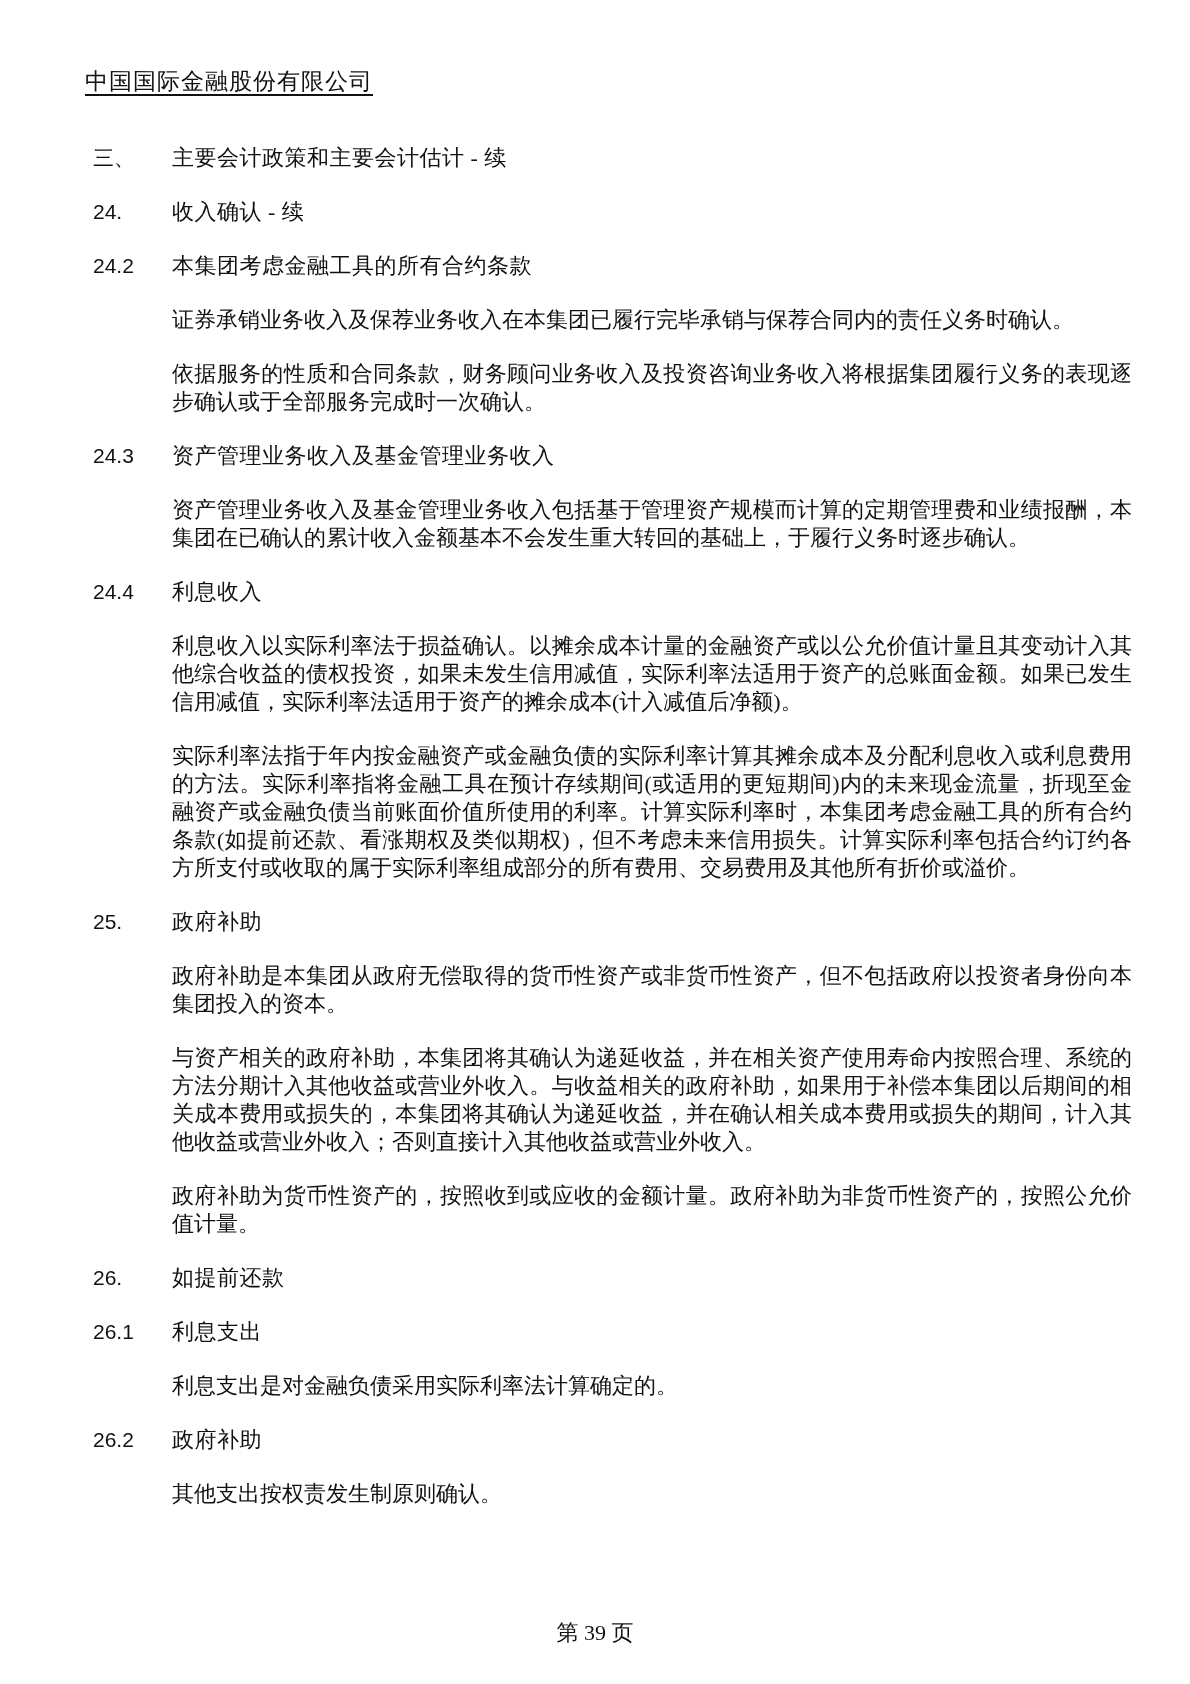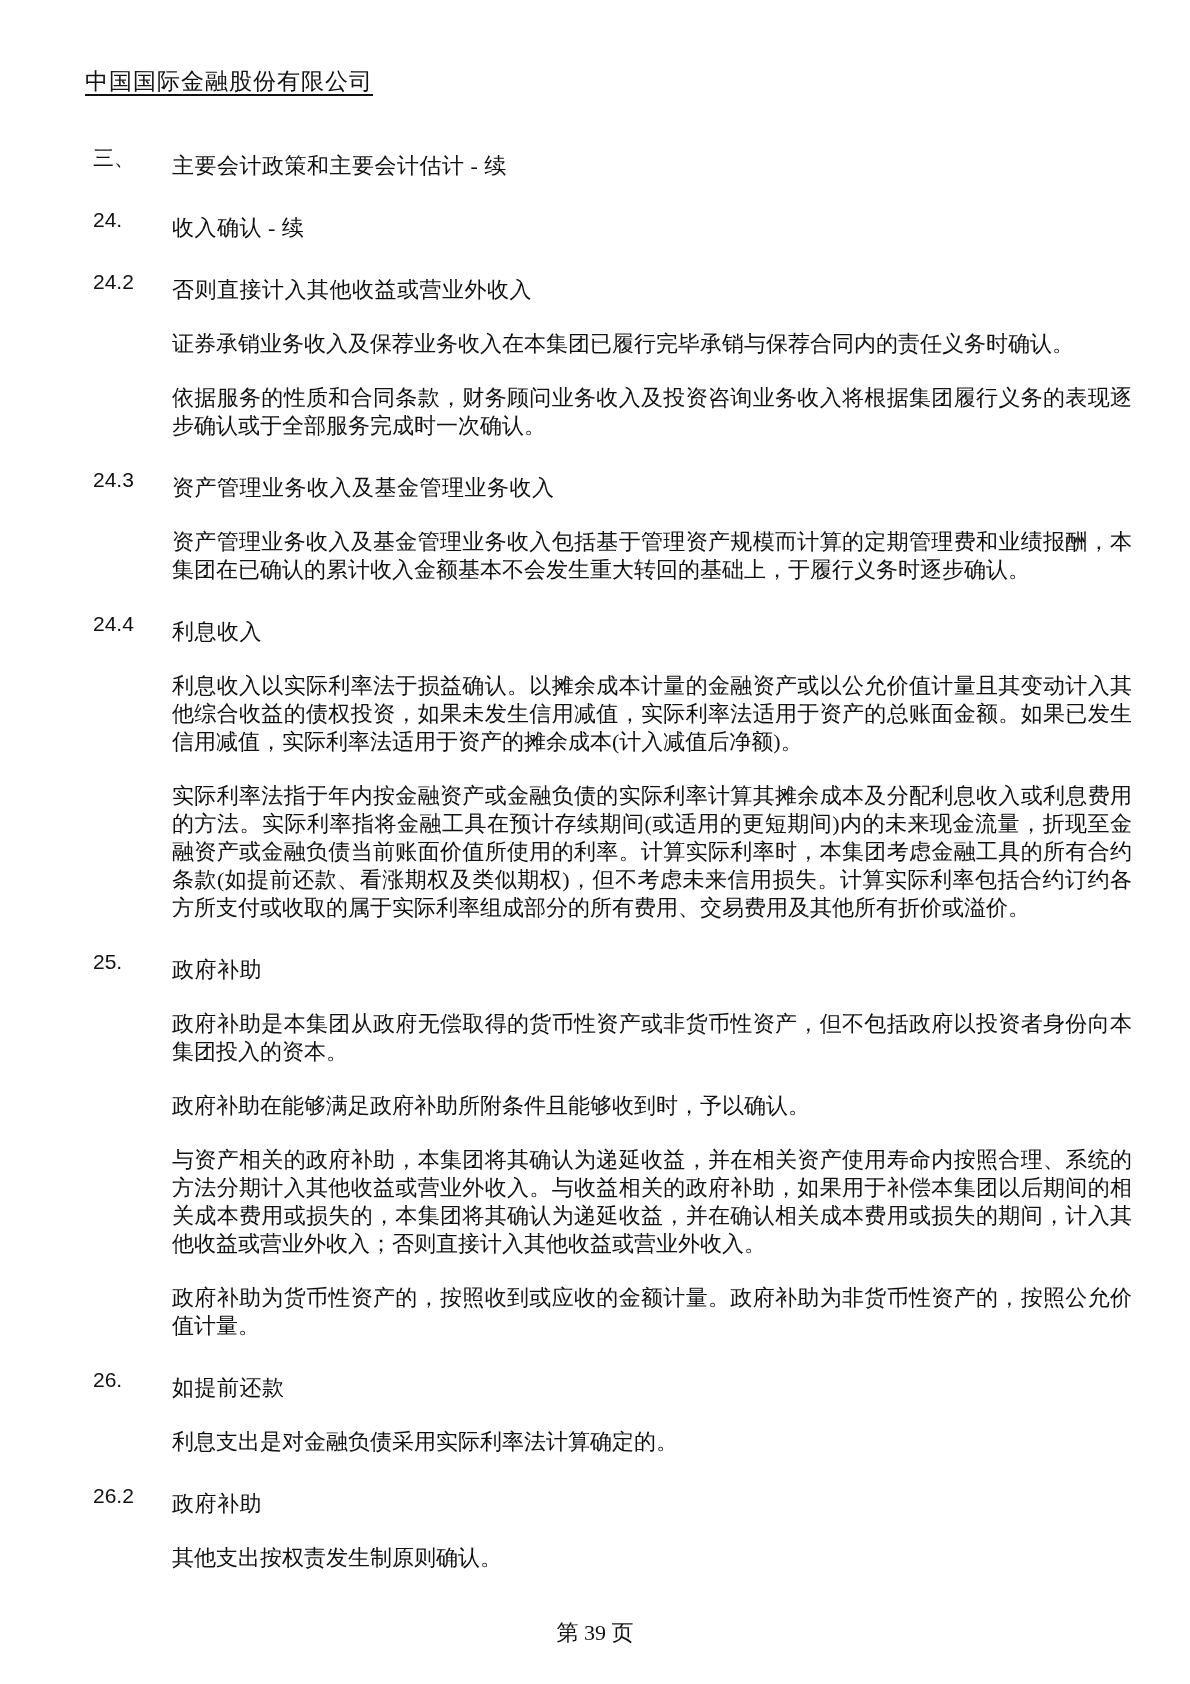--- a/index.html
+++ b/index.html
@@ -41,21 +41,20 @@
   }
   .num {
     width: 79px;
     flex: 0 0 79px;
     font-family: "Liberation Sans", "DejaVu Sans", sans-serif;
     font-size: 21px;
   }
   .title {
     flex: 1 1 auto;
     letter-spacing: 0.5px;
-    margin-top: 8px;
   }
   .para {
     margin: 0 0 26px 79px;
     width: 960px;
     font-size: 22px;
     line-height: 28px;
     text-align: justify;
     text-justify: inter-ideograph;
   }
   .doc-footer {
@@ -81,21 +80,21 @@
       <span class="title">主要会计政策和主要会计估计 - 续</span>
     </div>
 
     <div class="row">
       <span class="num">24.</span>
       <span class="title">收入确认 - 续</span>
     </div>
 
     <div class="row">
       <span class="num">24.2</span>
-      <span class="title">否则直接计入其他收益或营业外收入</span>
+      <span class="title">本集团考虑金融工具的所有合约条款</span>
     </div>
     <p class="para">证券承销业务收入及保荐业务收入在本集团已履行完毕承销与保荐合同内的责任义务时确认。</p>
     <p class="para">依据服务的性质和合同条款，财务顾问业务收入及投资咨询业务收入将根据集团履行义务的表现逐步确认或于全部服务完成时一次确认。</p>
 
     <div class="row">
       <span class="num">24.3</span>
       <span class="title">资产管理业务收入及基金管理业务收入</span>
     </div>
     <p class="para">资产管理业务收入及基金管理业务收入包括基于管理资产规模而计算的定期管理费和业绩报酬，本集团在已确认的累计收入金额基本不会发生重大转回的基础上，于履行义务时逐步确认。</p>
 
@@ -104,29 +103,32 @@
       <span class="title">利息收入</span>
     </div>
     <p class="para">利息收入以实际利率法于损益确认。以摊余成本计量的金融资产或以公允价值计量且其变动计入其他综合收益的债权投资，如果未发生信用减值，实际利率法适用于资产的总账面金额。如果已发生信用减值，实际利率法适用于资产的摊余成本(计入减值后净额)。</p>
     <p class="para">实际利率法指于年内按金融资产或金融负债的实际利率计算其摊余成本及分配利息收入或利息费用的方法。实际利率指将金融工具在预计存续期间(或适用的更短期间)内的未来现金流量，折现至金融资产或金融负债当前账面价值所使用的利率。计算实际利率时，本集团考虑金融工具的所有合约条款(如提前还款、看涨期权及类似期权)，但不考虑未来信用损失。计算实际利率包括合约订约各方所支付或收取的属于实际利率组成部分的所有费用、交易费用及其他所有折价或溢价。</p>
 
     <div class="row">
       <span class="num">25.</span>
       <span class="title">政府补助</span>
     </div>
     <p class="para">政府补助是本集团从政府无偿取得的货币性资产或非货币性资产，但不包括政府以投资者身份向本集团投入的资本。</p>
-    <p class="para">政府补助在能够满足政府补助所附条件且能够收到时，予以确认。</p>
     <p class="para">与资产相关的政府补助，本集团将其确认为递延收益，并在相关资产使用寿命内按照合理、系统的方法分期计入其他收益或营业外收入。与收益相关的政府补助，如果用于补偿本集团以后期间的相关成本费用或损失的，本集团将其确认为递延收益，并在确认相关成本费用或损失的期间，计入其他收益或营业外收入；否则直接计入其他收益或营业外收入。</p>
     <p class="para">政府补助为货币性资产的，按照收到或应收的金额计量。政府补助为非货币性资产的，按照公允价值计量。</p>
 
     <div class="row">
       <span class="num">26.</span>
       <span class="title">如提前还款</span>
     </div>
 
+    <div class="row">
+      <span class="num">26.1</span>
+      <span class="title">利息支出</span>
+    </div>
     <p class="para">利息支出是对金融负债采用实际利率法计算确定的。</p>
 
     <div class="row">
       <span class="num">26.2</span>
       <span class="title">政府补助</span>
     </div>
     <p class="para">其他支出按权责发生制原则确认。</p>
 
   </div>
 

